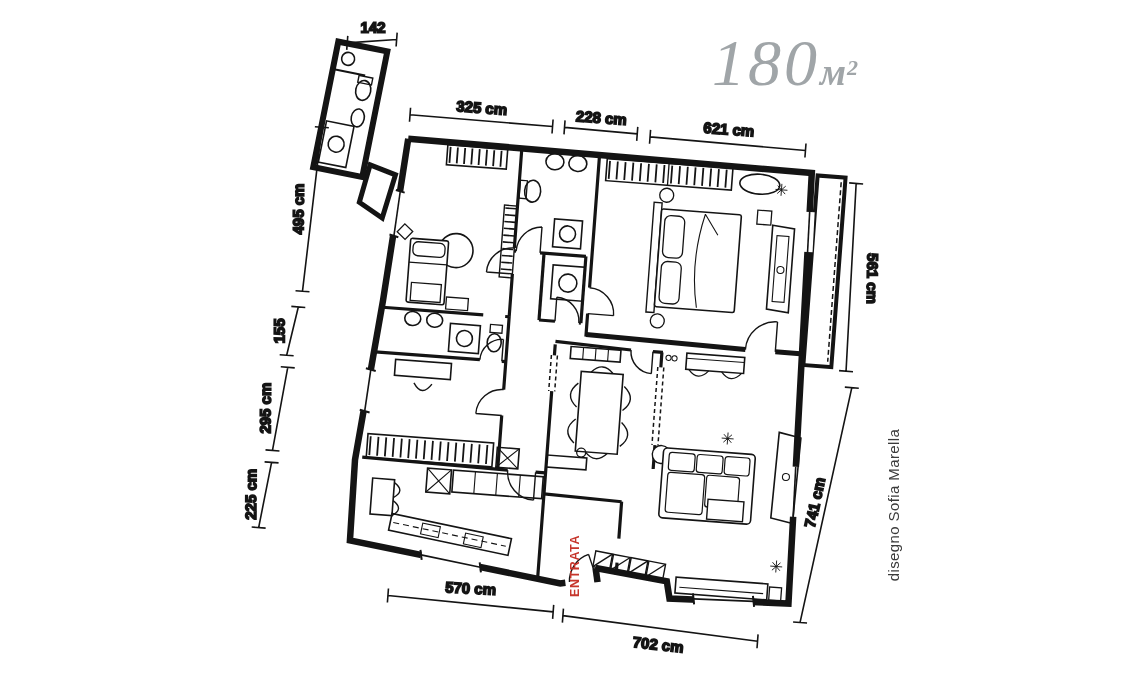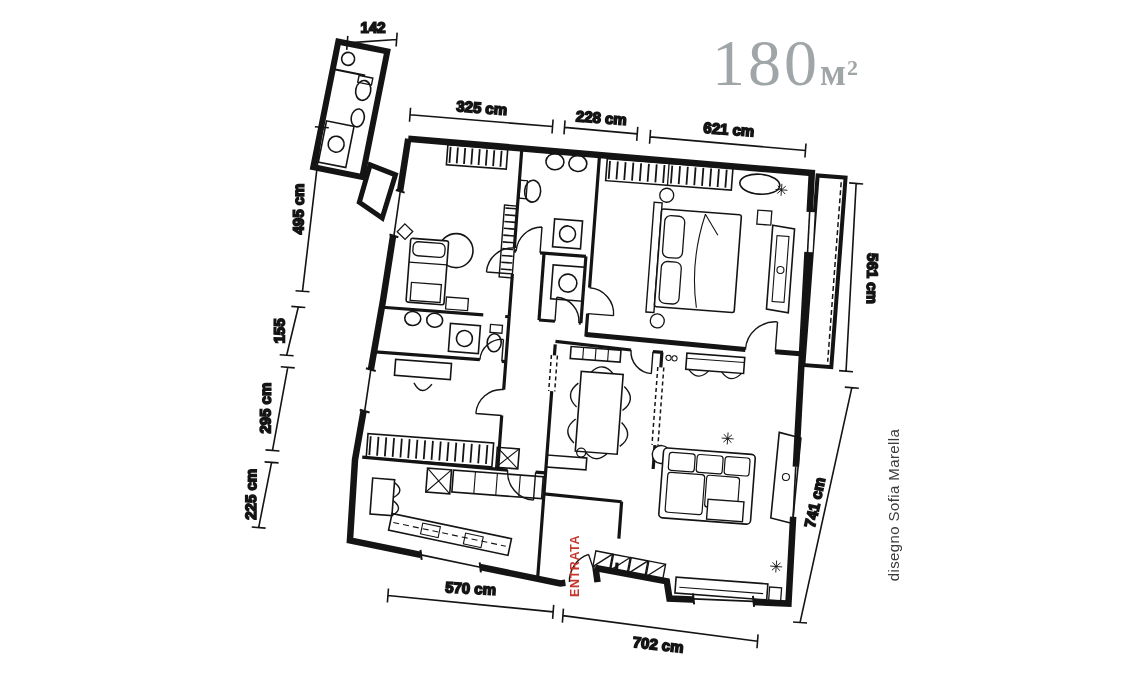--- a/index.html
+++ b/index.html
@@ -1,21 +1,21 @@
 <!DOCTYPE html>
 <html><head>
 <meta charset="utf-8">
 <style>
   html,body{margin:0;padding:0;background:#fff;}
   #stage{position:relative;width:1049px;height:680px;background:#fff;overflow:hidden;
          font-family:"Liberation Sans",sans-serif;}
   svg{position:absolute;left:0;top:0;}
   .dim{font:700 15px "Liberation Sans",sans-serif;fill:#141414;}
   .area-label{position:absolute;left:712px;top:30px;color:#a0a5a8;
-              font-family:"Liberation Serif",serif;white-space:nowrap;}
+              font-family:"Liberation Serif",serif;white-space:nowrap;font-style:italic;}
   .area-label .num{font-size:66px;font-weight:400;letter-spacing:3px;line-height:1;}
   .area-label .unit{font-size:38px;font-weight:700;letter-spacing:1px;}
   .area-label .unit sup{font-size:22px;vertical-align:10px;}
   .credit{position:absolute;left:893px;top:505px;transform:translate(-50%,-50%) rotate(-90deg);
           font-size:15px;color:#3b3b3b;letter-spacing:.4px;white-space:nowrap;}
   .entrance{position:absolute;left:575px;top:566px;transform:translate(-50%,-50%) rotate(-90deg);
             font-size:12.5px;font-weight:700;color:#c6362c;letter-spacing:.6px;white-space:nowrap;}
 </style>
 </head>
 <body>

